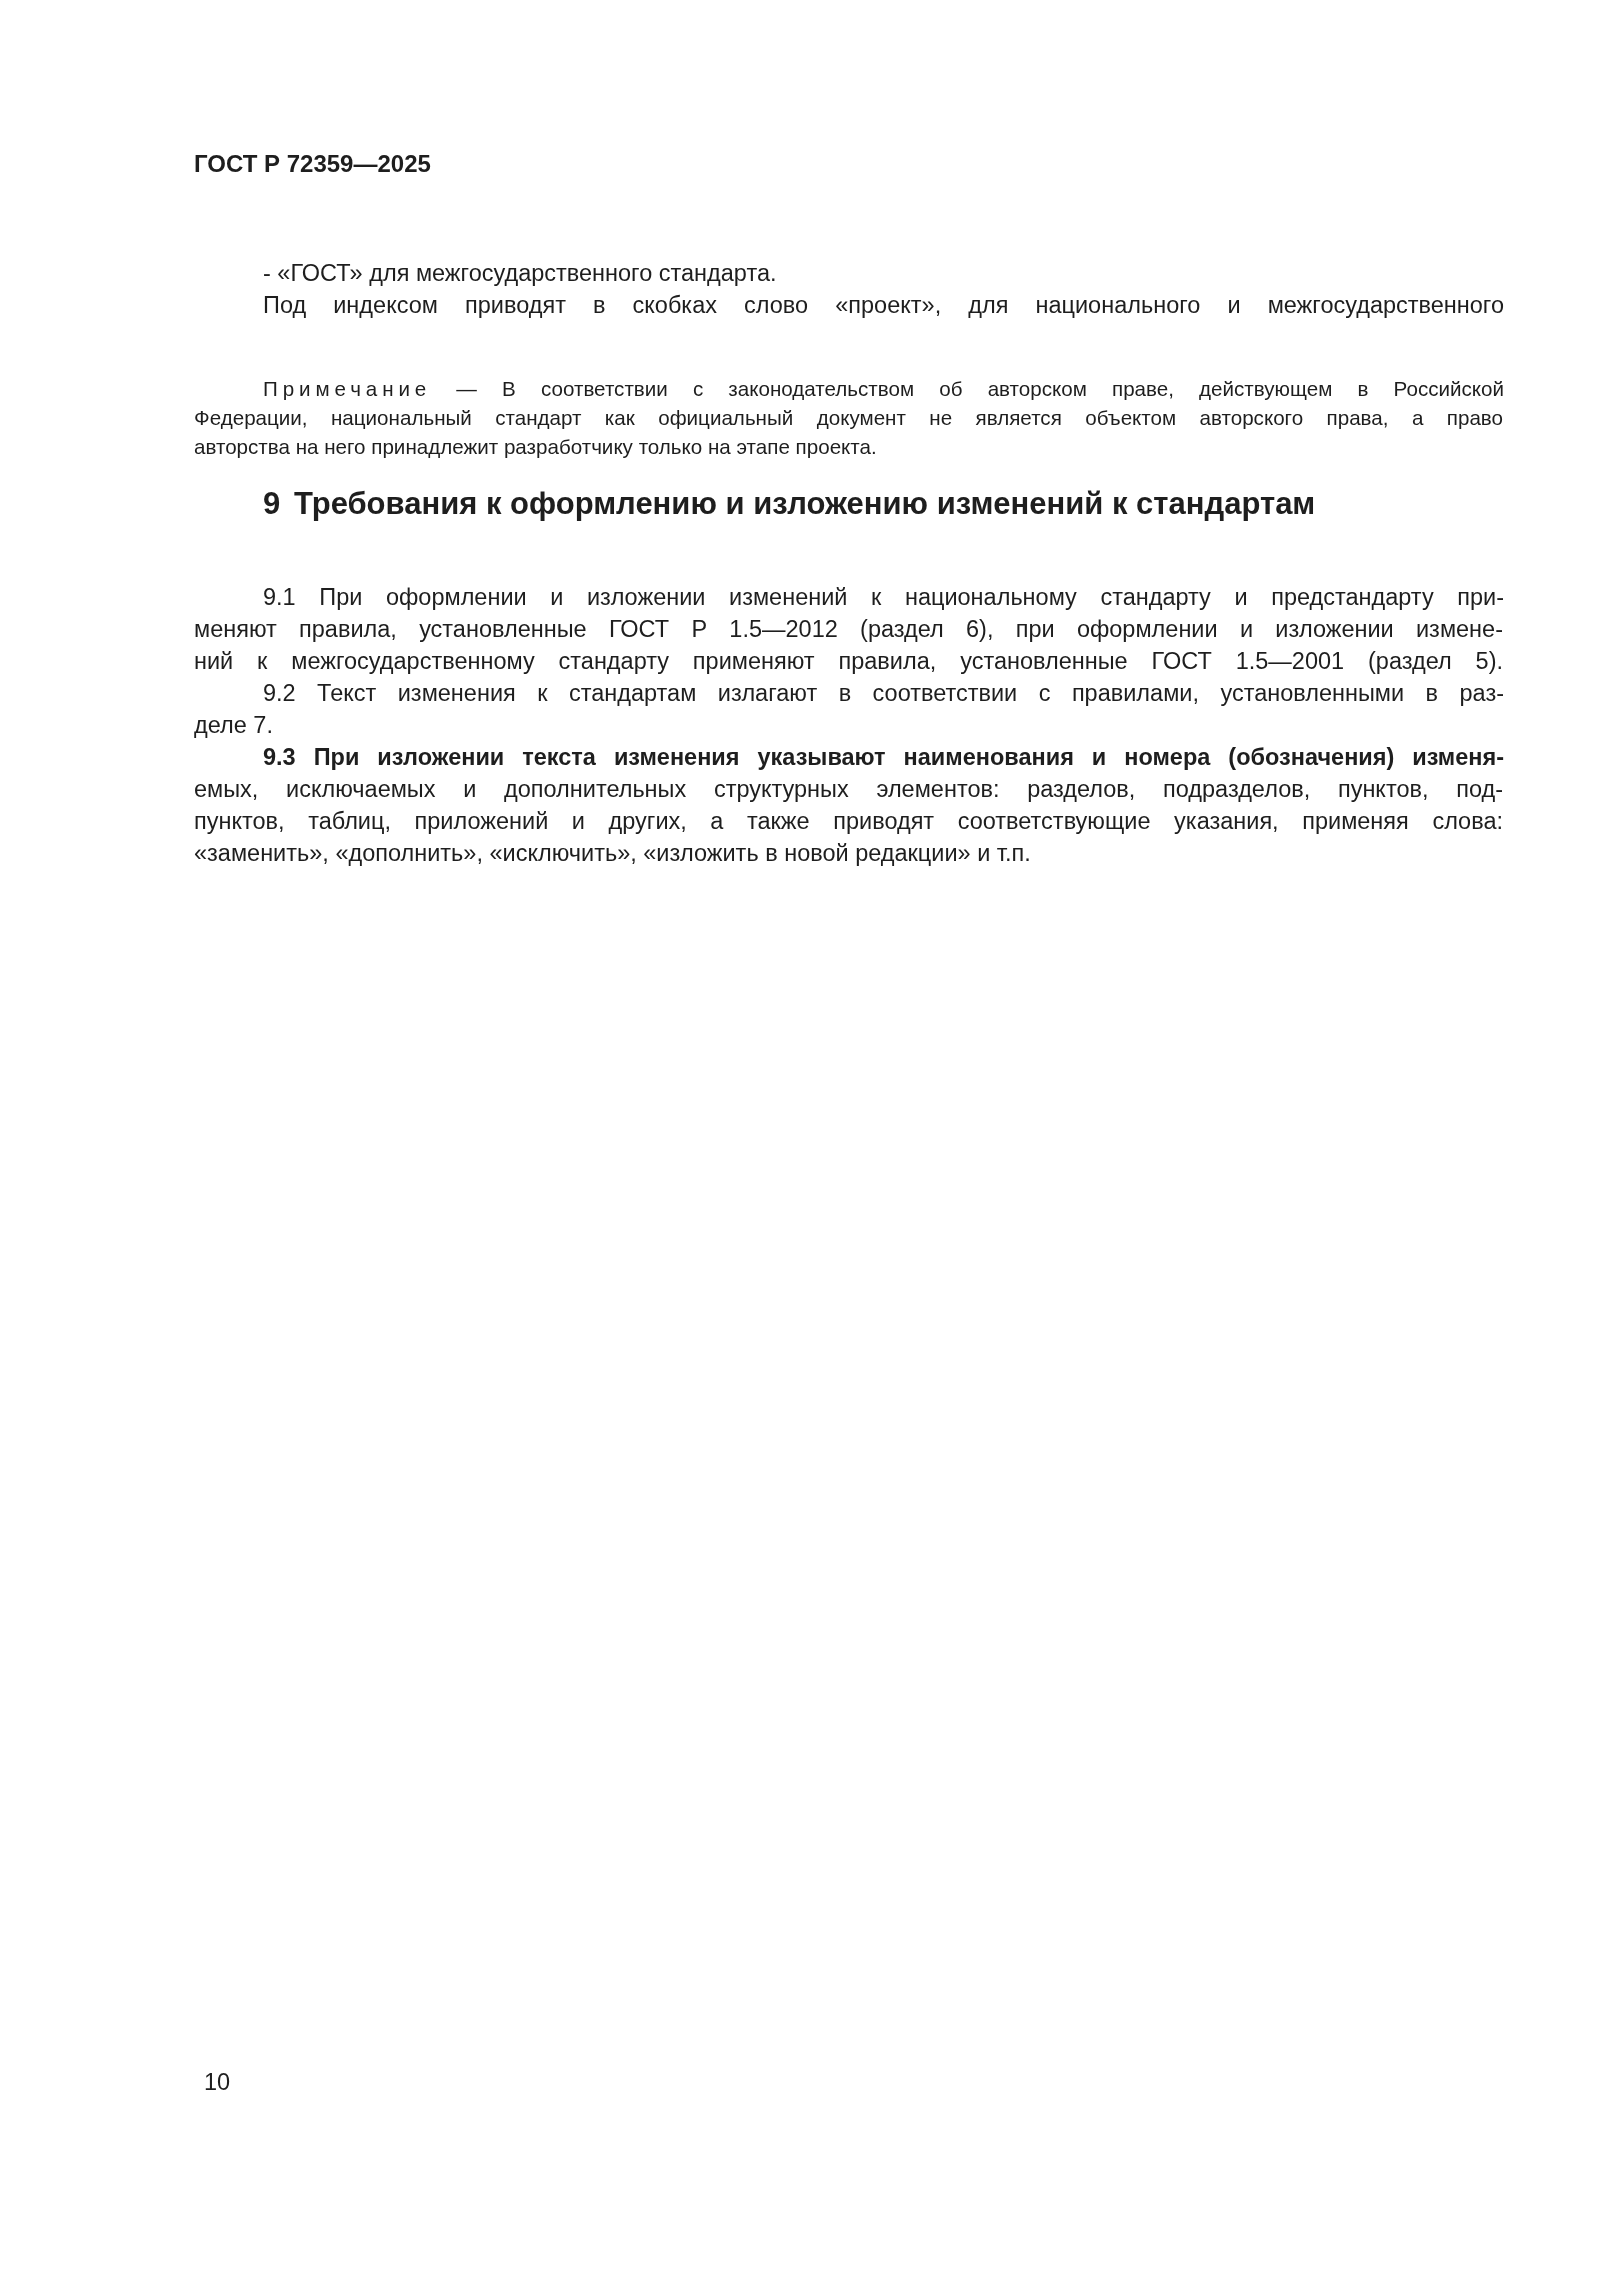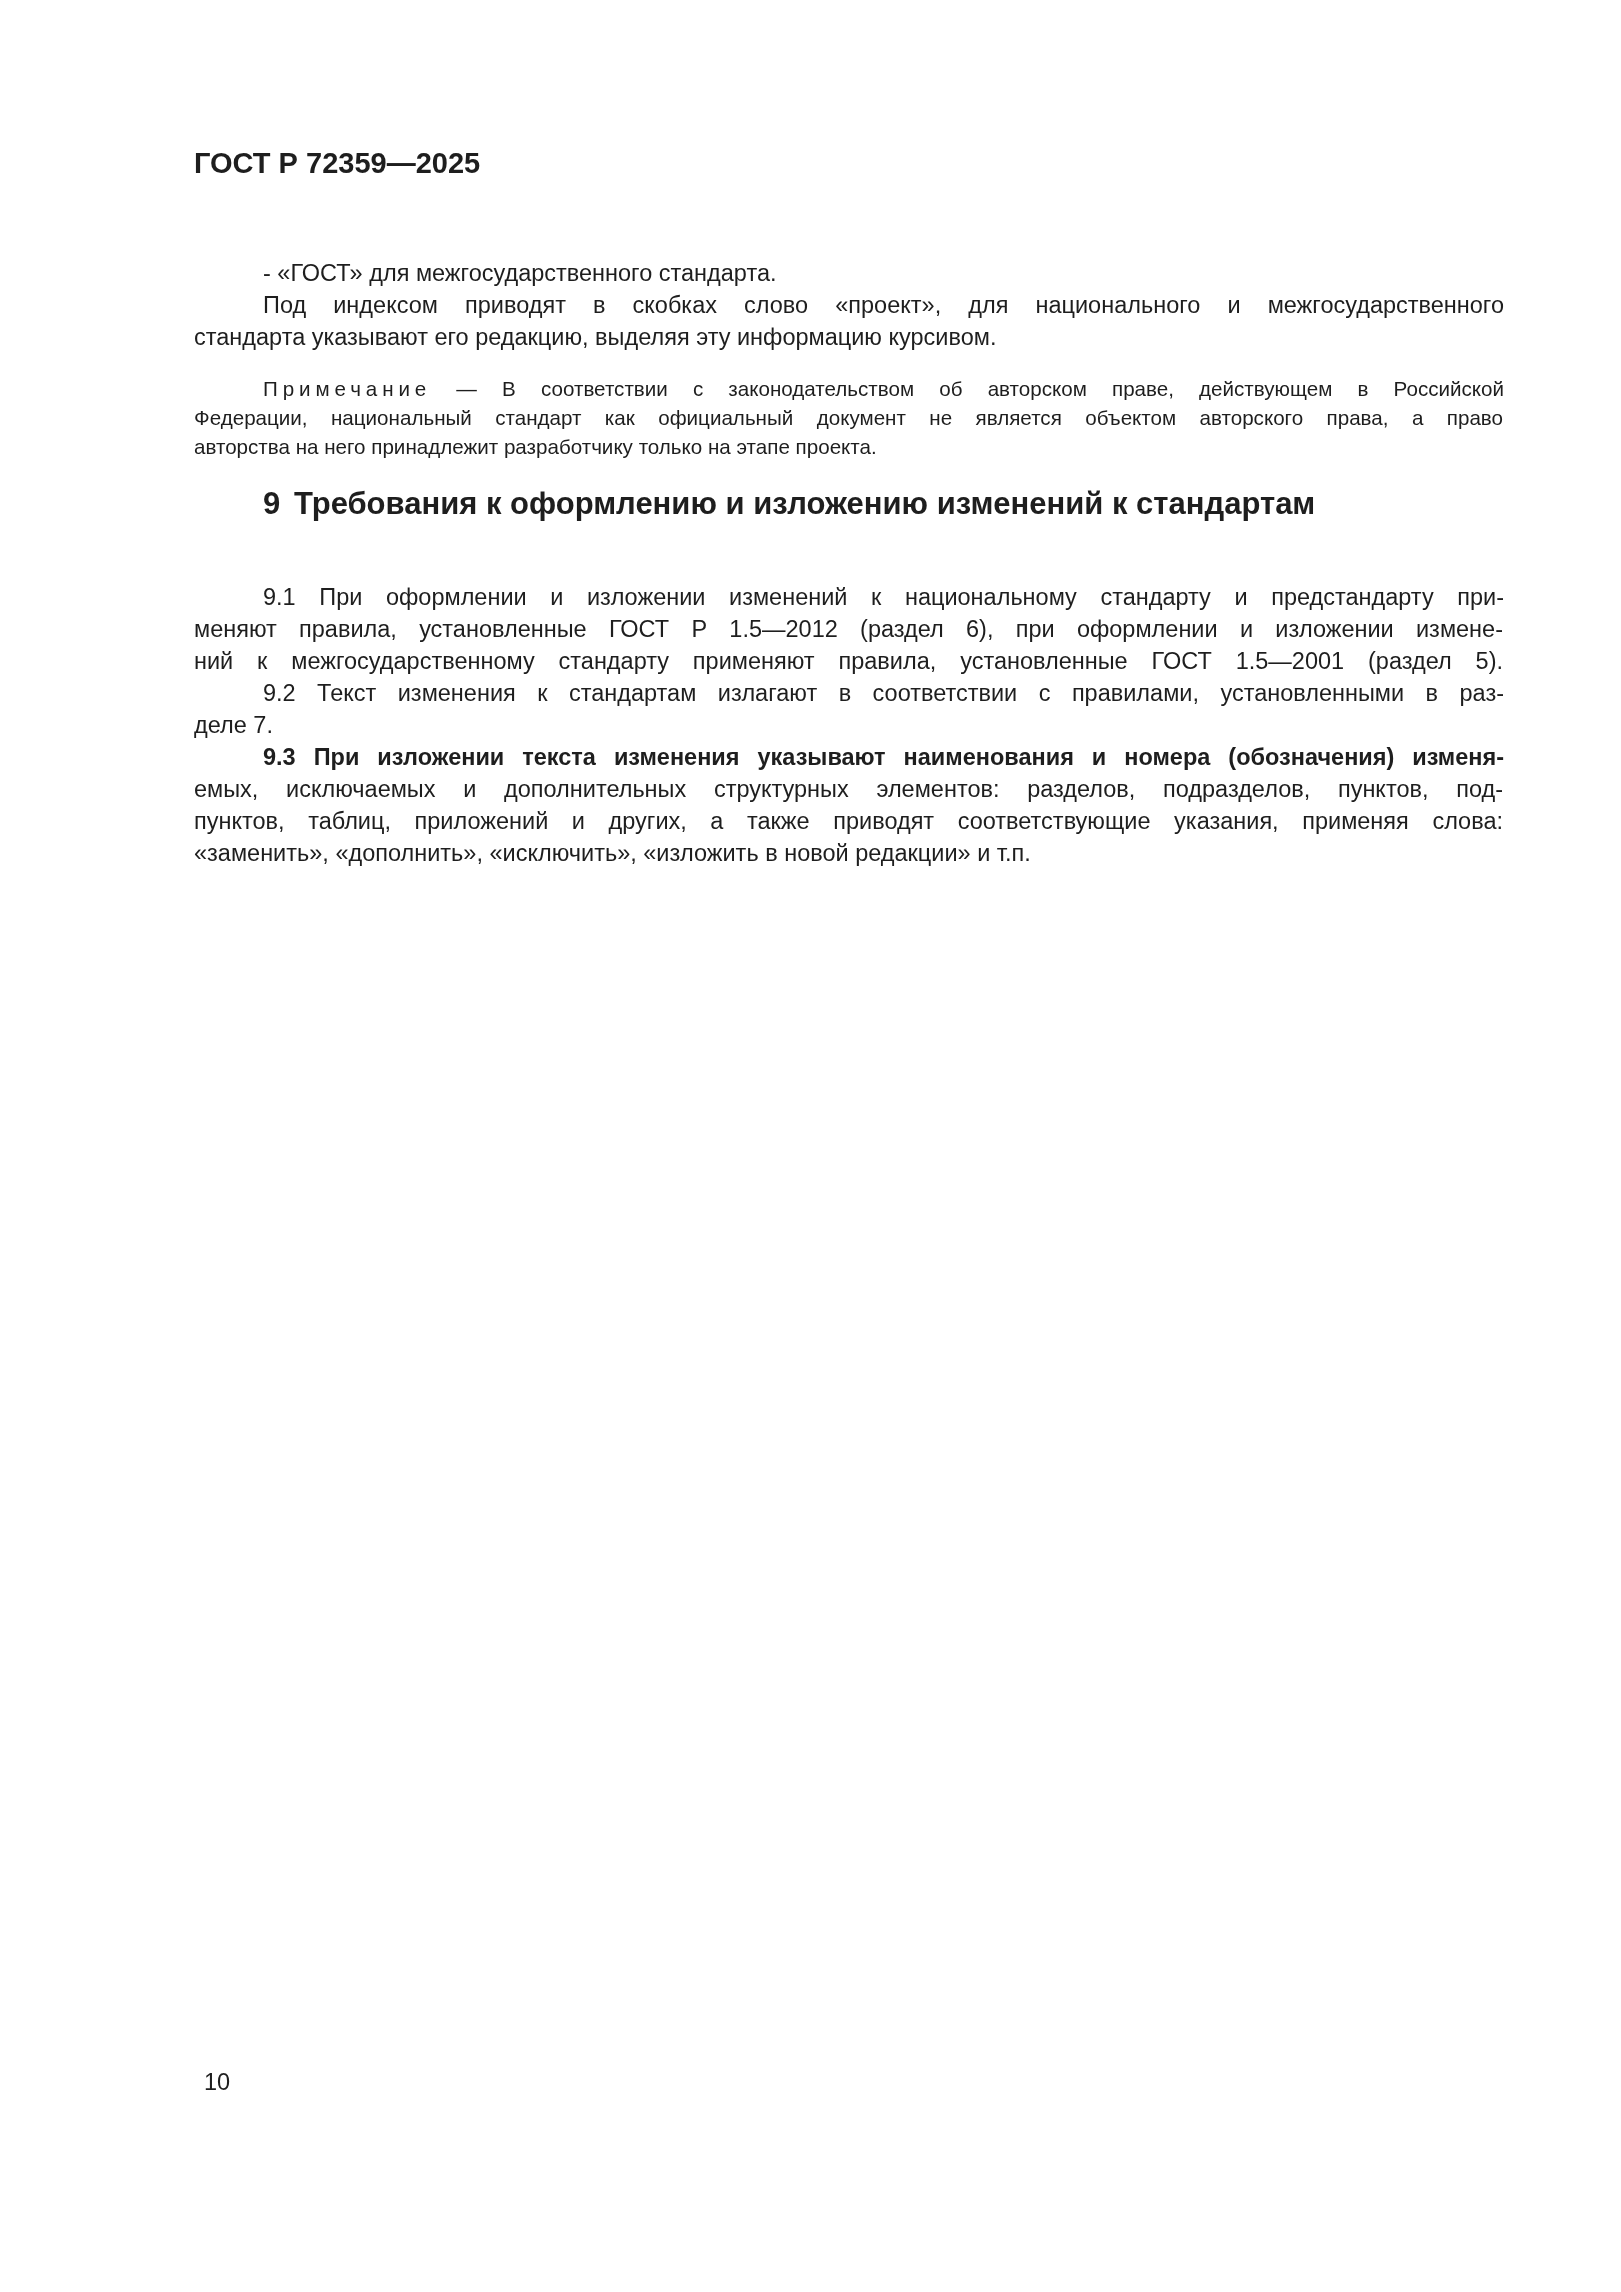--- a/index.html
+++ b/index.html
@@ -12,21 +12,21 @@
       height: 2293px;
       position: relative;
       overflow: hidden;
       color: #1e1e1e;
       font-family: "Liberation Sans", sans-serif;
     }
     .page-header {
       position: absolute;
       left: 194px;
       top: 149px;
-      font-size: 29px;
+      font-size: 24px;
       font-weight: bold;
       letter-spacing: 0px;
       line-height: 29px;
       white-space: nowrap;
     }
     .block {
       position: absolute;
       left: 194px;
       width: 1309px;
       margin-top: 35px;
@@ -77,21 +77,20 @@
     }
   </style>
 </head>
 <body>
 
 <div class="page-header">ГОСТ Р 72359—2025</div>
 
 <div class="block body-text" style="top:222px;">
   <span class="left indent">-  «ГОСТ» для межгосударственного стандарта.</span>
   <span class="justified indent" style="width:1241px;">Под индексом приводят в скобках слово «проект», для национального и межгосударственного</span>
-  <span class="left">стандарта указывают его редакцию, выделяя эту информацию курсивом.</span>
 </div>
 
 <div class="block note" style="top:339px;">
   <div class="justified" style="padding-left:69px; width:1241px;">
     <span class="note-label">Примечание</span>
     <span>—</span>
     <span>В соответствии с законодательством об авторском праве, действующем в Российской</span>
   </div>
   <span class="justified">Федерации, национальный стандарт как официальный документ не является объектом авторского права, а право</span>
   <span class="left">авторства на него принадлежит разработчику только на этапе проекта.</span>

